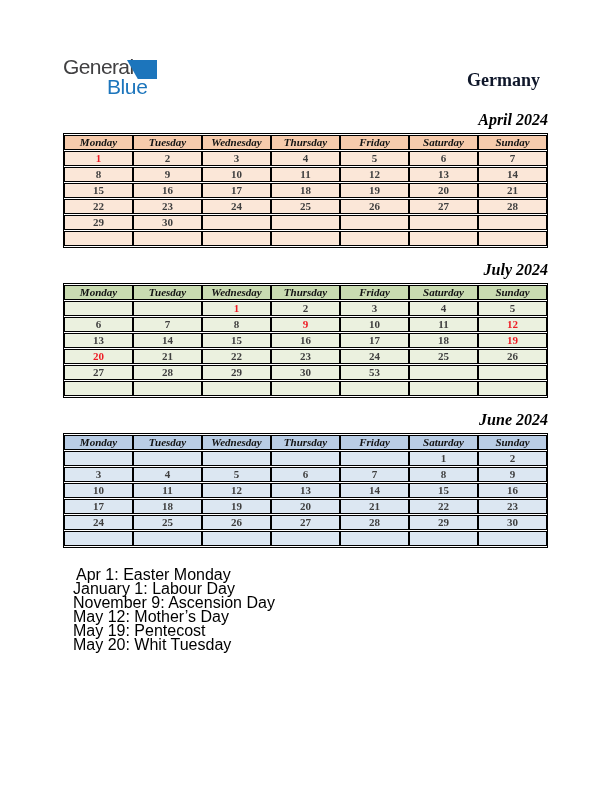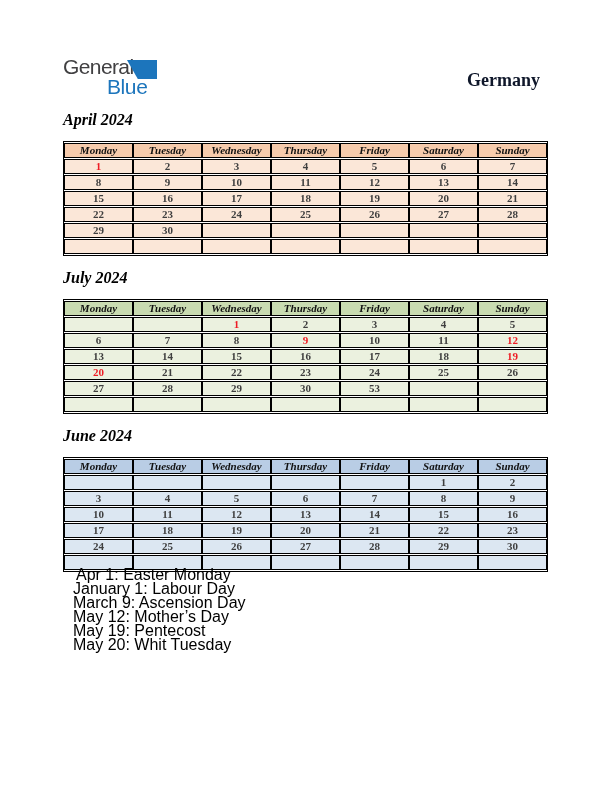--- a/index.html
+++ b/index.html
@@ -9,24 +9,24 @@
   
   .header{position:absolute;left:63px;top:56px;width:477px;height:48px;}
   .logo{position:absolute;left:0;top:0;width:110px;height:46px;font-family:"Liberation Sans",sans-serif;}
   .logo-general{position:absolute;left:0;top:0;font-size:21px;line-height:22px;color:var(--logo-text,#414042);letter-spacing:-0.6px;}
   .logo-triangle{position:absolute;left:64px;top:4px;width:30px;height:19px;background:var(--logo-blue,#1C75BC);clip-path:polygon(0 0,100% 0,100% 100%,36% 100%);}
   .logo-blue{position:absolute;left:44px;top:20px;font-size:21px;line-height:22px;color:var(--logo-blue,#1C75BC);letter-spacing:-0.4px;text-align:center;}
   .country{position:absolute;right:0;top:14px;font-size:18px;font-weight:bold;color:#0f172a;}
 
   
   .months{position:absolute;left:63px;top:103px;width:485px;}
-  .month-title{margin:0;text-align:left;font-size:16px;line-height:17px;font-weight:bold;font-style:italic;color:#000;}
+  .month-title{margin:0;text-align:right;font-size:16px;line-height:17px;font-weight:bold;font-style:italic;color:#000;}
   .month:first-child .month-title{margin-top:8px;}
   .month + .month .month-title{margin-top:13px;}
-  table.cal{width:100%;margin-top:13px;border-collapse:separate;border-spacing:0 1px;background:#fff;border:1px solid #000;table-layout:fixed;}
+  table.cal{width:100%;margin-top:5px;border-collapse:separate;border-spacing:0 1px;background:#fff;border:1px solid #000;table-layout:fixed;}
   table.cal th, table.cal td{border:1px solid #000;text-align:center;font-size:11px;height:13px;line-height:13px;padding:0;overflow:hidden;}
   table.cal th{background:var(--hdr-bg);font-weight:bold;font-style:italic;color:#111;}
   table.cal td{background:var(--cell-bg);font-weight:bold;color:#3F3F3F;}
   table.cal td.holiday{color:var(--holiday-red,#EE1C25);}
 
   
   .holidays{position:absolute;left:73px;top:568px;font-family:"Liberation Sans",sans-serif;font-size:16px;line-height:14px;color:#000;}
   .holidays div:first-child{padding-left:3px;}
 </style>
 </head>
@@ -258,19 +258,19 @@
               <td></td>
             </tr>
           </tbody>
         </table>
     </section>
   </div>
 
   <div class="holidays">
       <div>Apr 1: Easter Monday</div>
       <div>January 1: Labour Day</div>
-      <div>March 9: Ascension Day</div>
+      <div>November 9: Ascension Day</div>
       <div>May 12: Mother’s Day</div>
       <div>May 19: Pentecost</div>
       <div>May 20: Whit Tuesday</div>
     </div>
 
 </div>
 
 </body></html>

